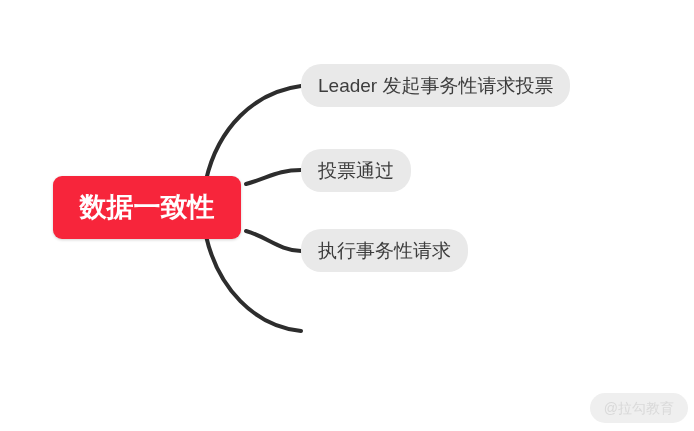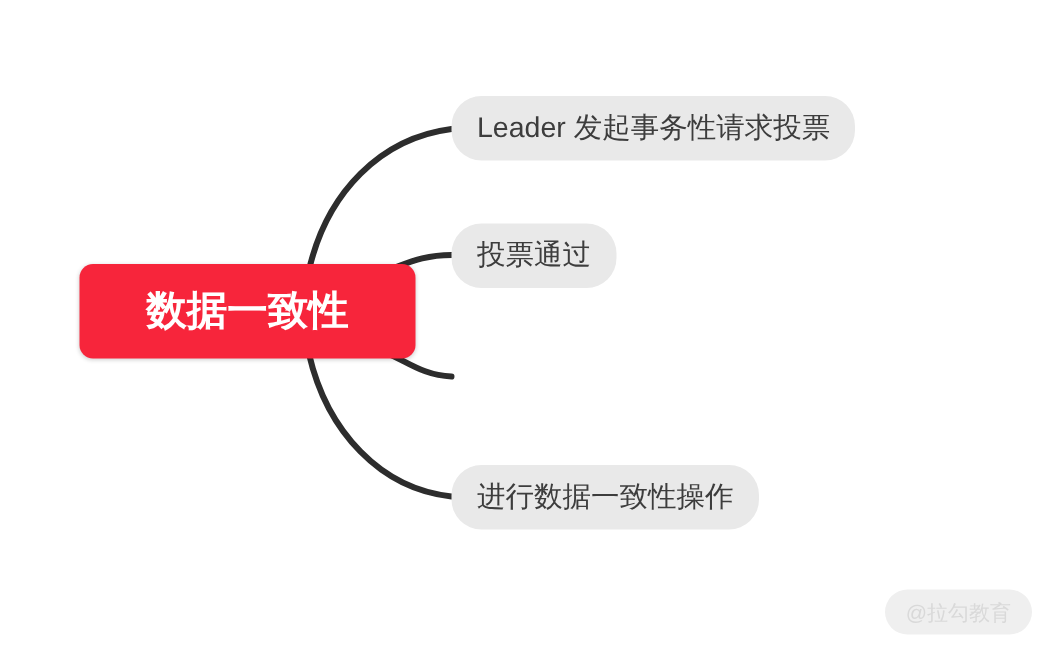--- a/index.html
+++ b/index.html
@@ -33,21 +33,21 @@
   .connectors path {
     fill: none;
     stroke: var(--line-color);
     stroke-width: 4;
     stroke-linecap: round;
   }
   .root-node {
     position: absolute;
     left: 53px;
     top: 176px;
-    width: 224px;
+    width: 188px;
     height: 63px;
     line-height: 63px;
     text-align: center;
     background: var(--accent-red);
     color: var(--root-text);
     font-size: 27px;
     font-weight: bold;
     border-radius: 9px;
     z-index: 2;
     box-shadow: 0 1px 3px rgba(0,0,0,0.18);
@@ -102,22 +102,22 @@
   </div>
 
   <div class="child-node child-1">
     <span>Leader 发起事务性请求投票</span>
   </div>
 
   <div class="child-node child-2">
     <span>投票通过</span>
   </div>
 
+  <div class="child-node child-3">
+    <span>执行事务性请求</span>
+  </div>
 
-  <div class="child-node child-4">
-    <span>进行数据一致性操作</span>
-  </div>
 
   <div class="watermark">
     <span>@拉勾教育</span>
   </div>
 
 </div>
 
 </body></html>

